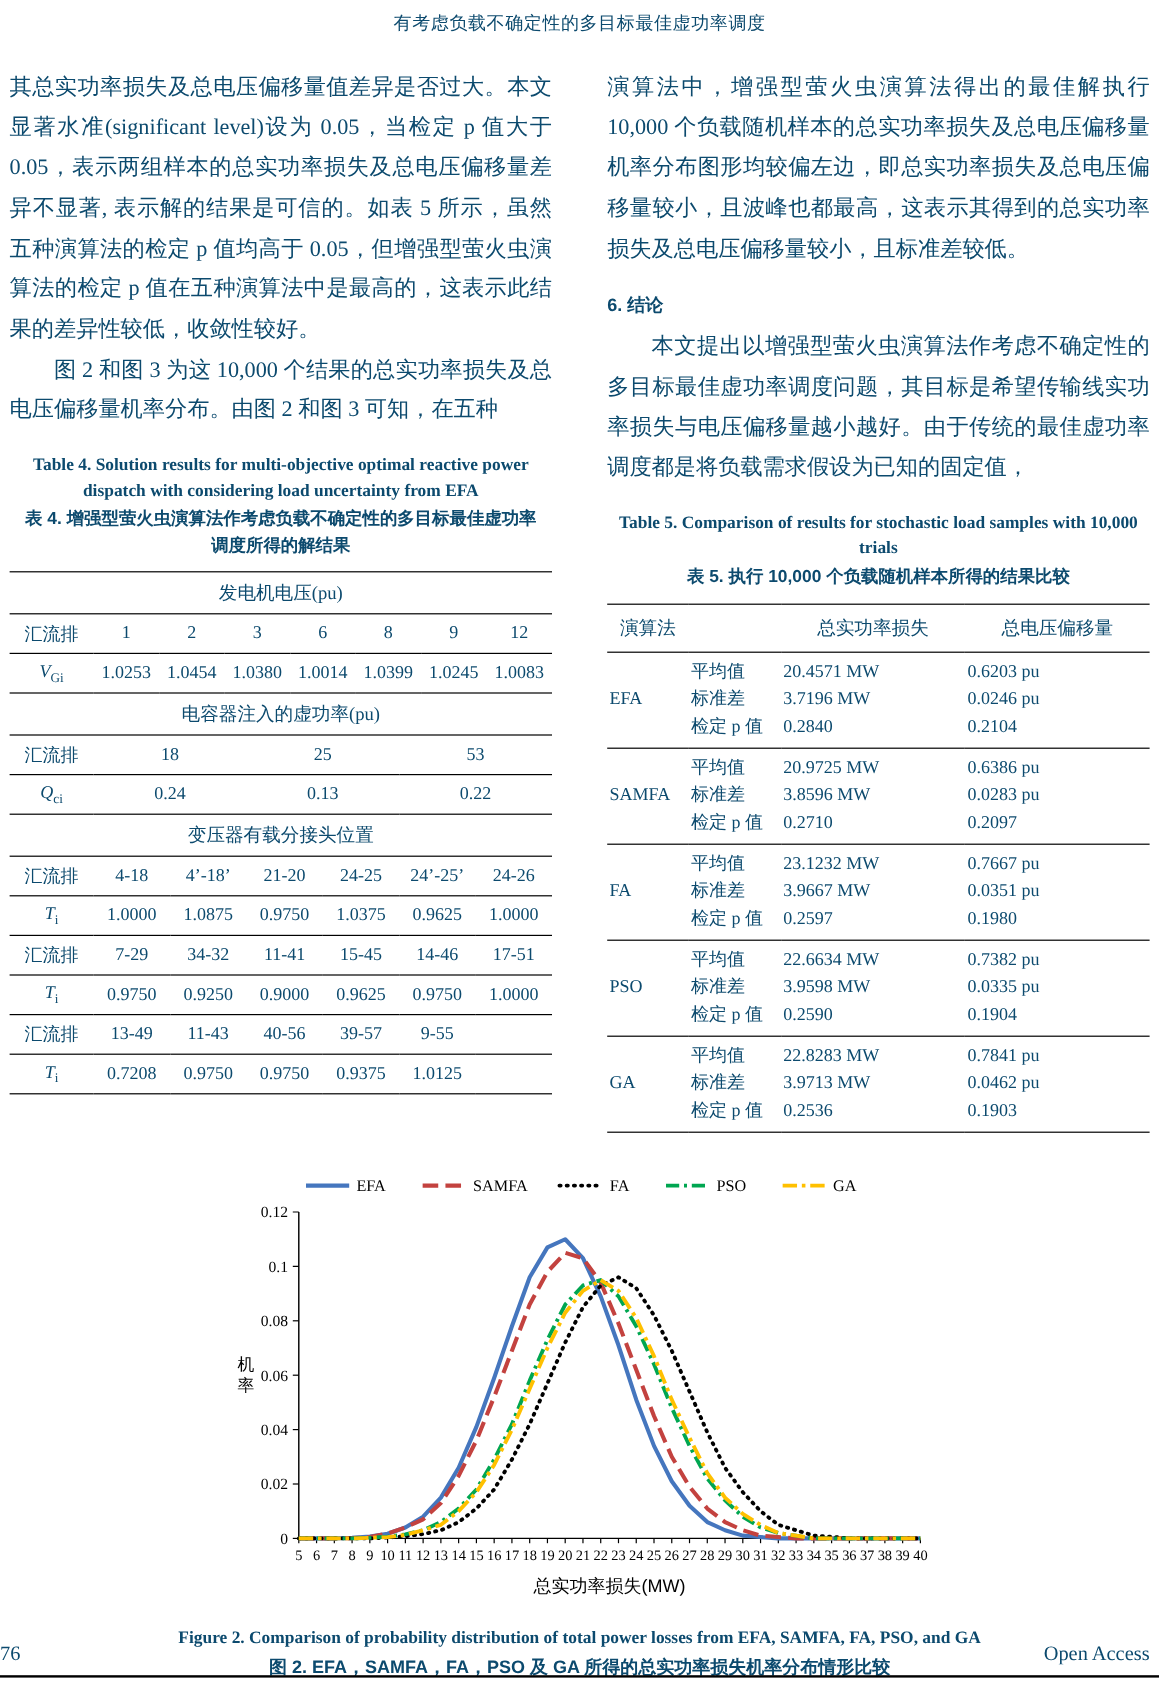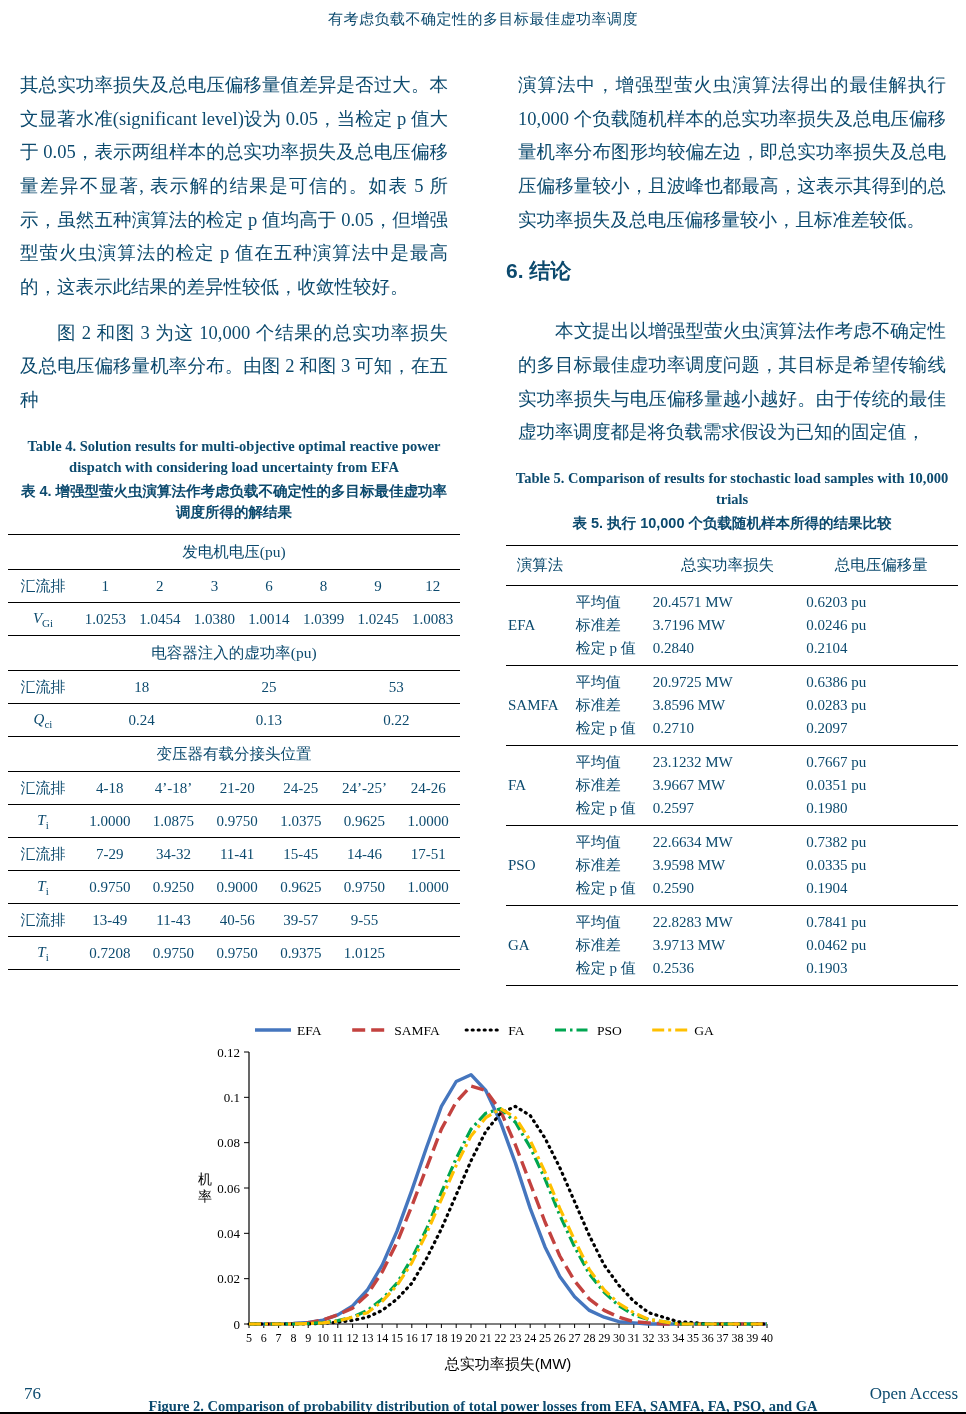--- a/index.html
+++ b/index.html
@@ -15,25 +15,25 @@
     overflow:hidden;
   }
   .running-head{
     text-align:center;
     font-size:15px;
     padding-top:2px;
     letter-spacing:0.5px;
   }
   .columns{display:flex;gap:46px;margin-top:28px;}
   .col{flex:1;min-width:0;}
-  p.body{font-size:18.5px;line-height:1.82;text-align:justify;margin:12px;}
+  p.body{font-size:18.5px;line-height:1.82;text-align:justify;margin:0;}
   p.indent{text-indent:2em;}
   .section-heading{
     font-family:"Liberation Sans","DejaVu Sans",sans-serif;
-    font-size:21px;font-weight:bold;margin:20px 0 30px 0;
+    font-size:15px;font-weight:bold;margin:20px 0 9px 0;
   }
   .table-caption{text-align:center;font-weight:bold;margin:18px 6px 10px 6px;}
   .cap-en{font-size:14.5px;line-height:1.45;}
   .cap-zh{font-family:"Liberation Sans","DejaVu Sans",sans-serif;font-size:14.5px;line-height:1.5;margin-top:3px;}
   
   #table4{border-top:1.4px solid #000;font-size:15px;}
   .t4-sechead{
     text-align:center;padding:7px 0 6px 0;
     border-bottom:1px solid #000;font-size:15.5px;
   }
@@ -57,23 +57,23 @@
   .t5-line{line-height:23px;white-space:nowrap;}
   td.t5-alg{font-size:15px;}
   
   .figure{margin-top:24px;text-align:center;}
   .fig-caption{text-align:center;font-weight:bold;margin-top:10px;}
   .fig-caption .cap-en{font-size:14.5px;}
   .fig-caption .cap-zh{font-size:15px;}
   #chart svg{display:inline-block;}
   
   .footer{
-    position:absolute;left:0;right:0;bottom:0;
+    position:absolute;left:0;right:0;bottom:16px;
     border-bottom:2px solid #000;
-    padding:0 8px 8px 24px;
+    padding:0 8px 8px 0;
     display:flex;justify-content:space-between;
     font-size:17px;
   }
   .chart-text{font-family:"Liberation Serif","DejaVu Serif",serif;}
   .chart-cjk{font-family:"Liberation Sans","DejaVu Sans",sans-serif;}
 </style>
 </head>
 <body>
 
 <div class="page">

